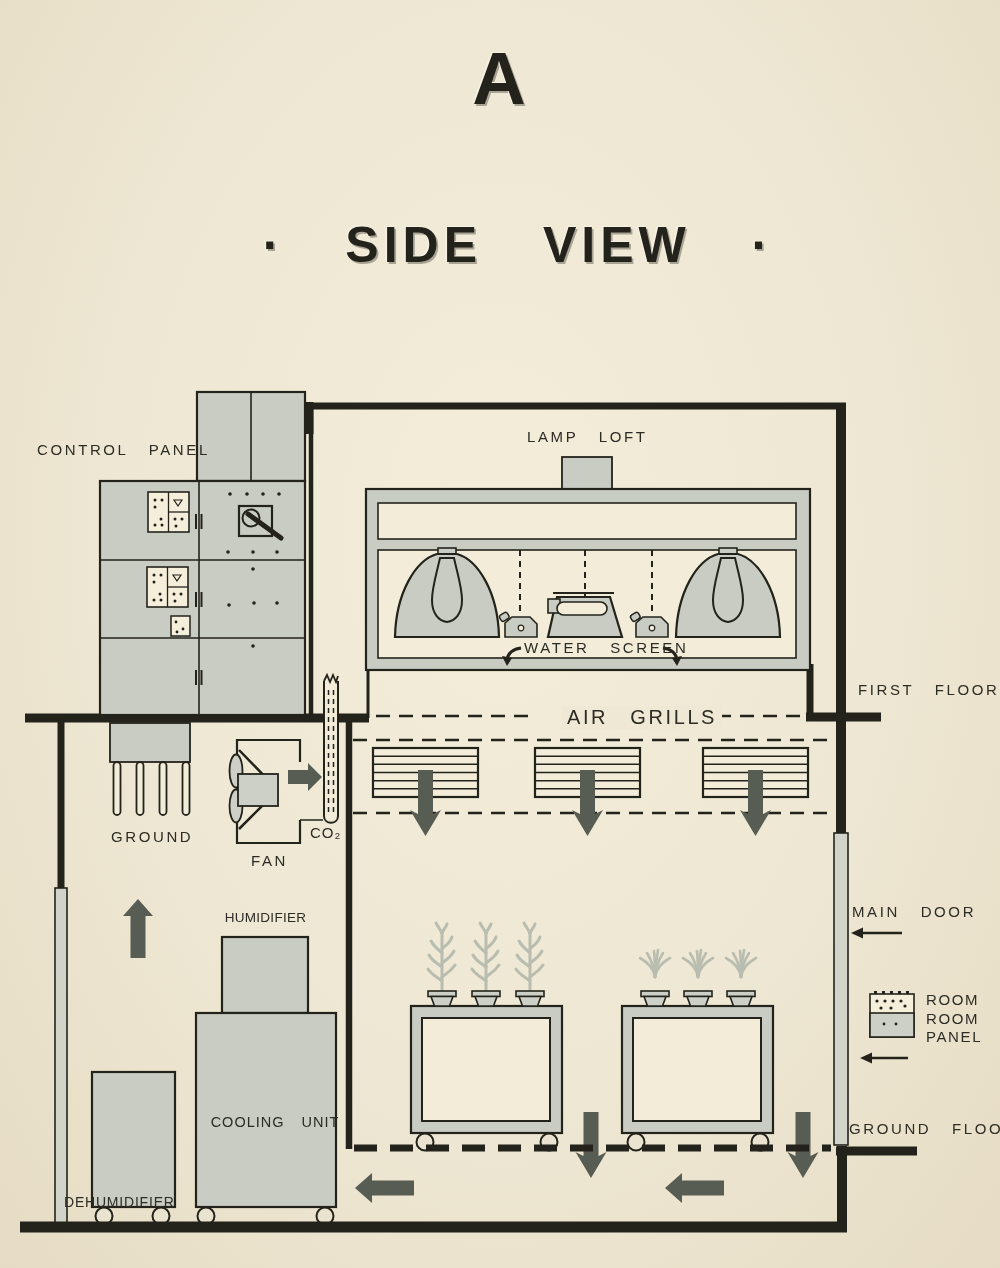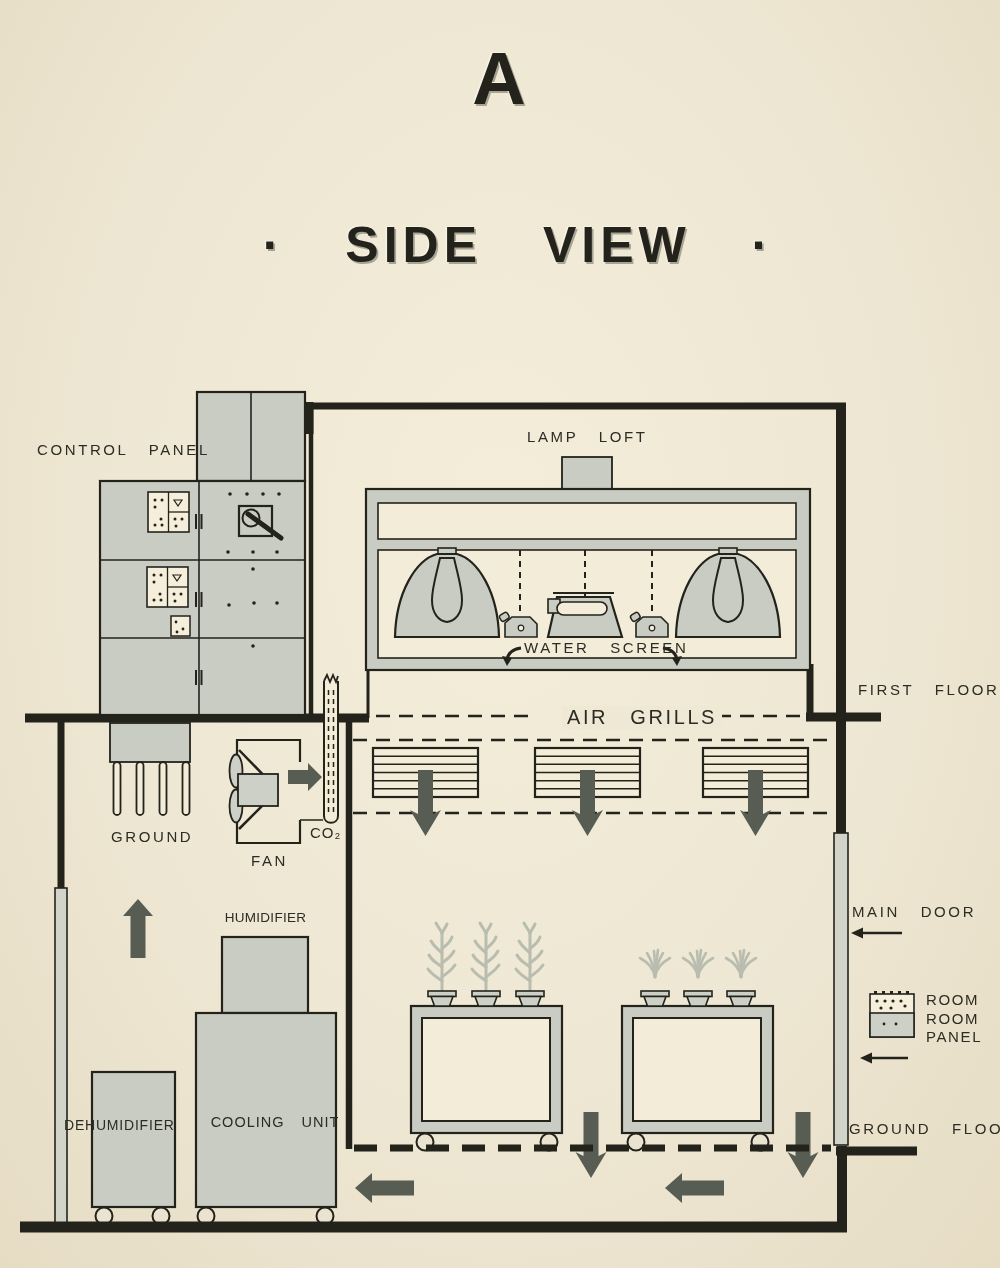--- a/index.html
+++ b/index.html
@@ -310,16 +310,16 @@
   <div class="lbl" style="left:251px;top:852px;">FAN</div>
   <div class="lbl" style="left:310px;top:824px;letter-spacing:1px;">CO₂</div>
   <div class="lbl" style="left:852px;top:903px;">MAIN DOOR</div>
   <div class="lbl lbl-multiline" style="left:926px;top:991px;letter-spacing:1.6px;">
     <div>ROOM</div>
     <div>ROOM</div>
     <div>PANEL</div>
   </div>
   <div class="lbl lbl-center" style="left:222px;top:910px;width:87px;font-size:13.5px;letter-spacing:0.3px;">HUMIDIFIER</div>
   <div class="lbl lbl-center" style="left:198px;top:1098px;width:154px;font-size:14.5px;letter-spacing:1px;word-spacing:12px;margin-top:16px;">COOLING UNIT</div>
-  <div class="lbl" style="left:64px;top:1117px;font-size:14px;letter-spacing:0.8px;">DEHUMIDIFIER</div>
+  <div class="lbl" style="left:64px;top:1194px;font-size:14px;letter-spacing:0.8px;">DEHUMIDIFIER</div>
   <div class="lbl" style="left:849px;top:1120px;">GROUND FLOOR</div>
 
 </div>
 
 </body></html>

